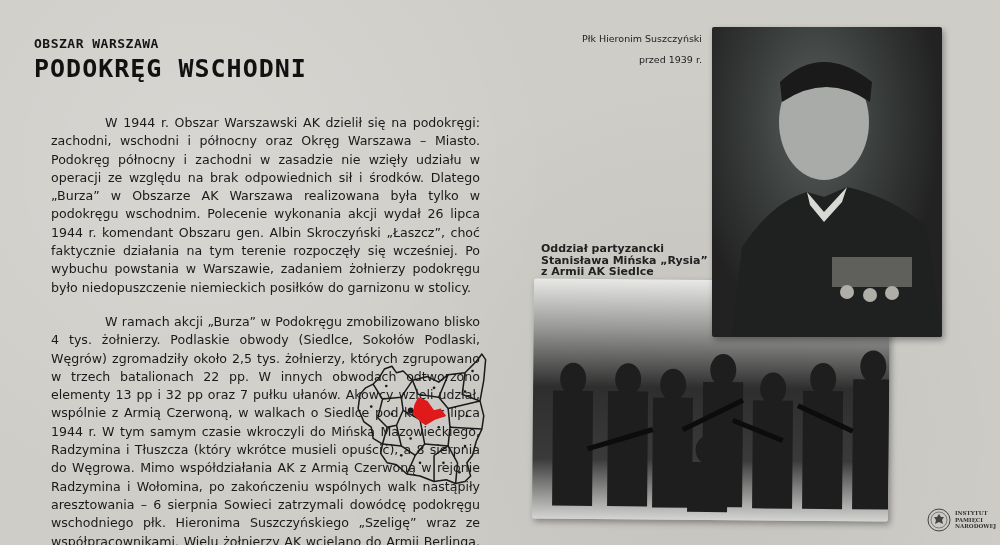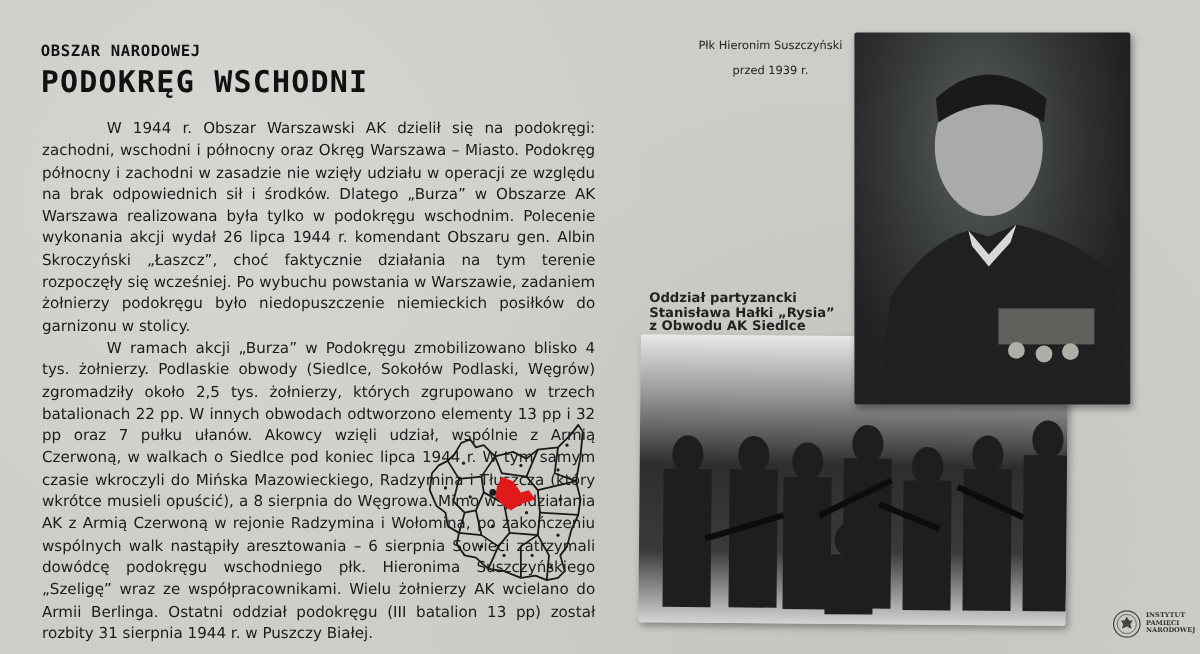--- a/index.html
+++ b/index.html
@@ -20,26 +20,26 @@
   .title {
     position:absolute; left:34px; top:54px;
     font-family:"DejaVu Sans Mono", monospace; font-weight:bold;
     font-size:25px; letter-spacing:1px; color:#111; line-height:30px;
   }
   .body-text {
     position:absolute; left:35px; top:98px; width:461px;
     font-size:12.6px; line-height:18.3px; text-align:justify;
     font-family:"DejaVu Sans", sans-serif; color:#1b1b1b;
   }
-  .body-text p { margin:0; text-indent:54px; }
+  .body-text p { margin:16px; text-indent:54px; }
   .map {
     position:absolute; left:345px; top:350px; width:150px; height:145px;
   }
   .caption-1 {
-    position:absolute; right:298px; top:33px; text-align:center;
+    position:absolute; right:298px; top:33px; text-align:right;
     font-size:9.5px; line-height:12px; color:#222;
   }
   .caption-1 .date { display:block; margin-top:9px; }
   .photo-portrait {
     position:absolute; left:712px; top:27px; width:230px; height:310px;
     background: radial-gradient(ellipse at 45% 30%, #5a5e5c 0, #3a3e3c 35%, #222 70%);
     border-radius:2px; box-shadow:2px 3px 6px rgba(0,0,0,0.35);
     overflow:hidden; z-index:3;
   }
   .photo-groups {
@@ -53,21 +53,21 @@
     font-size:11px; line-height:11.5px; color:#222; font-weight:bold;
   }
   .ipn {
     position:absolute; left:927px; top:508px; display:flex; align-items:center; gap:4px;
   }
   .ipn-text { font-family:"DejaVu Serif", serif; font-size:5.5px; line-height:6.5px; color:#333; font-weight:bold; }
 </style>
 </head>
 <body>
 
-<div class="kicker">OBSZAR NARODOWEJ</div>
+<div class="kicker">OBSZAR WARSZAWA</div>
 <div class="title">PODOKRĘG WSCHODNI</div>
 
 <div class="body-text">
   <p style="margin-bottom:0;">W 1944 r. Obszar Warszawski AK dzielił się na podokręgi: zachodni, wschodni i północny oraz Okręg Warszawa – Miasto. Podokręg północny i zachodni w zasadzie nie wzięły udziału w operacji ze względu na brak odpowiednich sił i środków. Dlatego „Burza” w Obszarze AK Warszawa realizowana była tylko w podokręgu wschodnim. Polecenie wykonania akcji wydał 26 lipca 1944 r. komendant Obszaru gen. Albin Skroczyński „Łaszcz”, choć faktycznie działania na tym terenie rozpoczęły się wcześniej. Po wybuchu powstania w Warszawie, zadaniem żołnierzy podokręgu było niedopuszczenie niemieckich posiłków do garnizonu w stolicy.</p>
   <p style="shape-outside:none;">W ramach akcji „Burza” w Podokręgu zmobilizowano blisko 4 tys. żołnierzy. Podlaskie obwody (Siedlce, Sokołów Podlaski, Węgrów) zgromadziły około 2,5 tys. żołnierzy, których zgrupowano w trzech batalionach 22 pp. W innych obwodach odtworzono elementy 13 pp i 32 pp oraz 7 pułku ułanów. Akowcy wzięli udział, wspólnie z Armią Czerwoną, w walkach o Siedlce pod koniec lipca 1944 r. W tym samym czasie wkroczyli do Mińska Mazowieckiego, Radzymina i Tłuszcza (który wkrótce musieli opuścić), a 8 sierpnia do Węgrowa. Mimo współdziałania AK z Armią Czerwoną w rejonie Radzymina i Wołomina, po zakończeniu wspólnych walk nastąpiły aresztowania – 6 sierpnia Sowieci zatrzymali dowódcę podokręgu wschodniego płk. Hieronima Suszczyńskiego „Szeligę” wraz ze współpracownikami. Wielu żołnierzy AK wcielano do Armii Berlinga. Ostatni oddział podokręgu (III batalion 13 pp) został rozbity 31 sierpnia 1944 r. w Puszczy Białej.</p>
 </div>
 
 <svg class="map" viewBox="0 0 160 150">
   <g fill="none" stroke="#1a1a1a" stroke-width="1.6" stroke-linejoin="round">
     <path d="M42,18 L50,15 L55,22 L62,20 L72,30 L88,26 L100,32 L110,24 L128,22 L140,10 L146,2 L150,8 L148,30 L144,52 L148,68 L146,82 L140,95 L136,110 L130,118 L134,132 L128,138 L118,140 L108,136 L95,138 L80,132 L66,130 L55,120 L45,118 L38,108 L40,98 L30,92 L28,80 L20,74 L14,60 L16,45 L22,38 L30,34 L36,28 Z"></path>
@@ -118,22 +118,22 @@
     <path d="M95,165 L112,185 L135,160 L130,175 L112,195 L98,178 Z" fill="#d8d8d4"></path>
     <rect x="120" y="230" width="80" height="30" fill="#8a8a86" opacity="0.6"></rect>
     <circle cx="135" cy="265" r="7" fill="#b0aea8"></circle>
       <circle cx="158" cy="268" r="7" fill="#b0aea8"></circle>
       <circle cx="180" cy="266" r="7" fill="#b0aea8"></circle>
   </svg>
 </div>
 
 <div class="caption-2">
   <div>Oddział partyzancki</div>
-  <div>Stanisława Hałki „Rysia”</div>
-  <div>z Obwodu AK Siedlce</div>
+  <div>Stanisława Mińska „Rysia”</div>
+  <div>z Armii AK Siedlce</div>
 </div>
 
 <div class="photo-groups">
   <svg width="356" height="240" viewBox="0 0 356 240">
     <g fill="#1e1e1e">
       <ellipse cx="40" cy="100" rx="13" ry="16"></ellipse>
         <rect x="20" y="112" width="40" height="115"></rect>
       <ellipse cx="95" cy="100" rx="13" ry="16"></ellipse>
         <rect x="75" y="112" width="40" height="115"></rect>
       <ellipse cx="140" cy="105" rx="13" ry="16"></ellipse>

